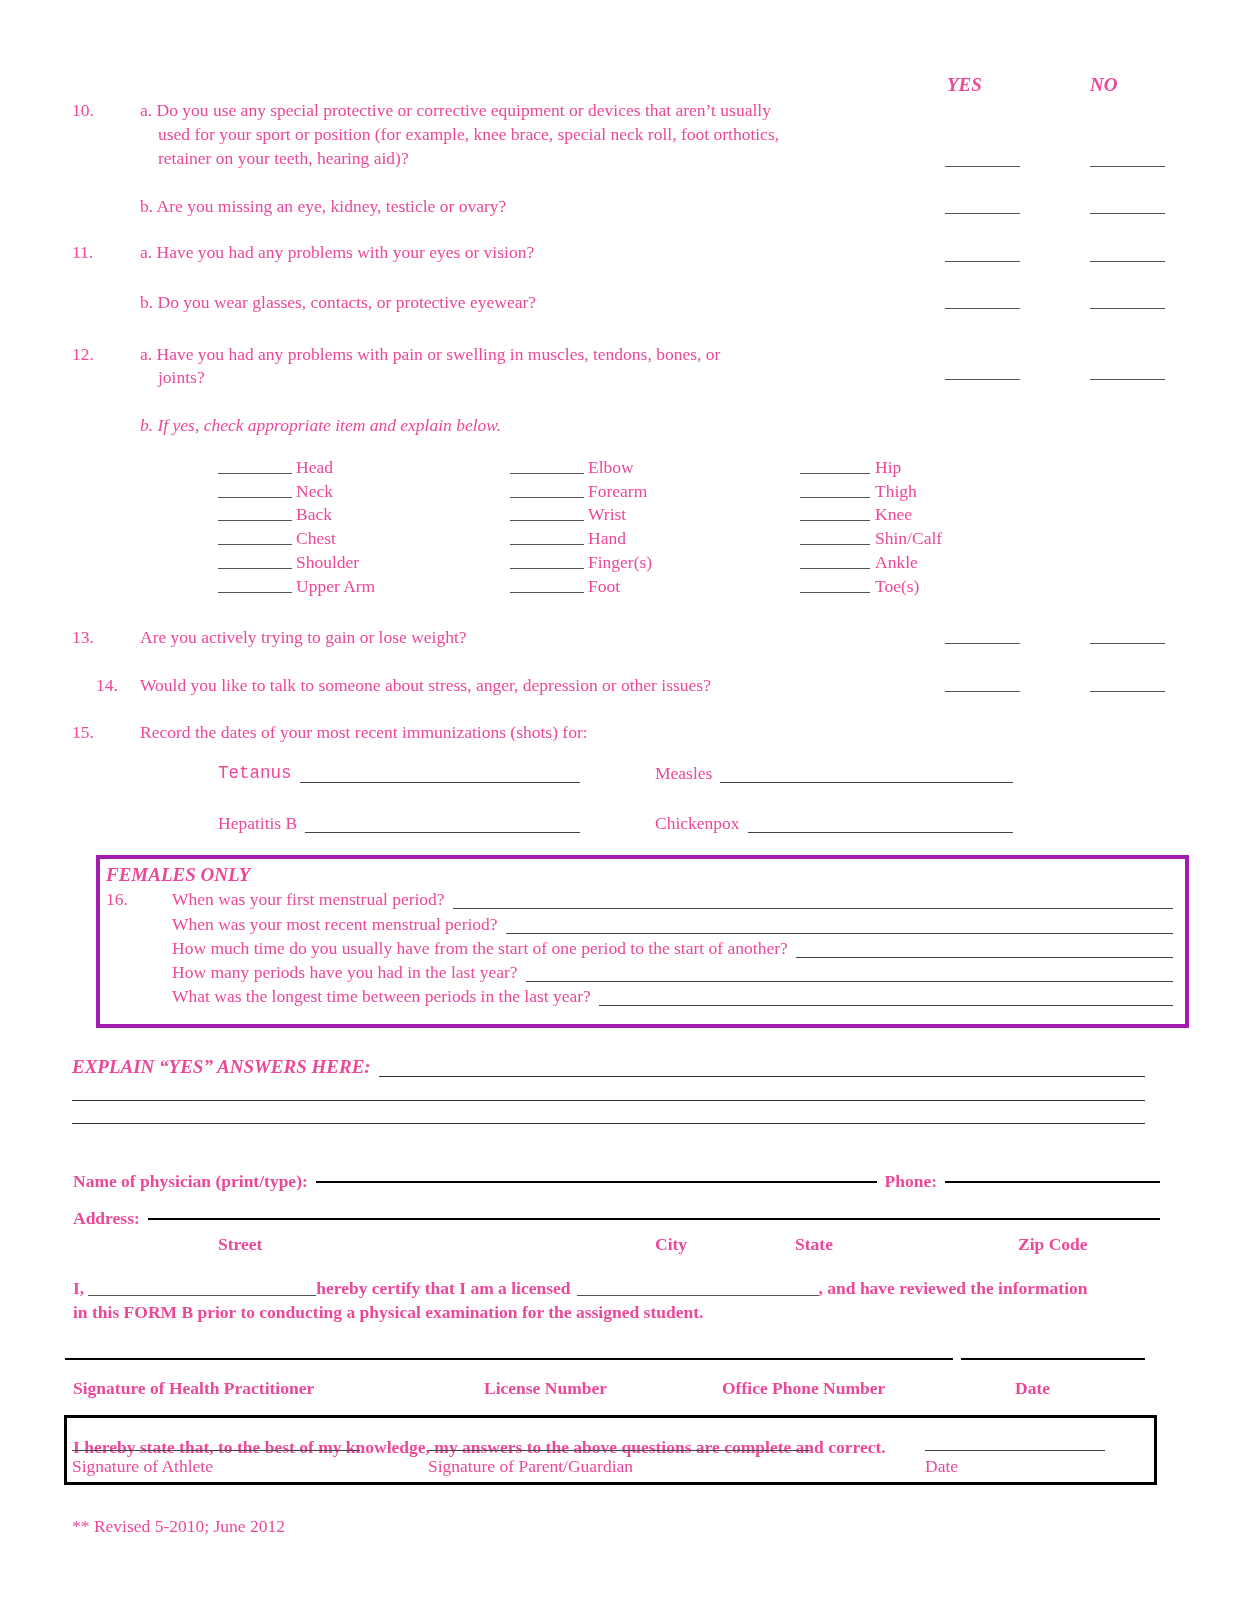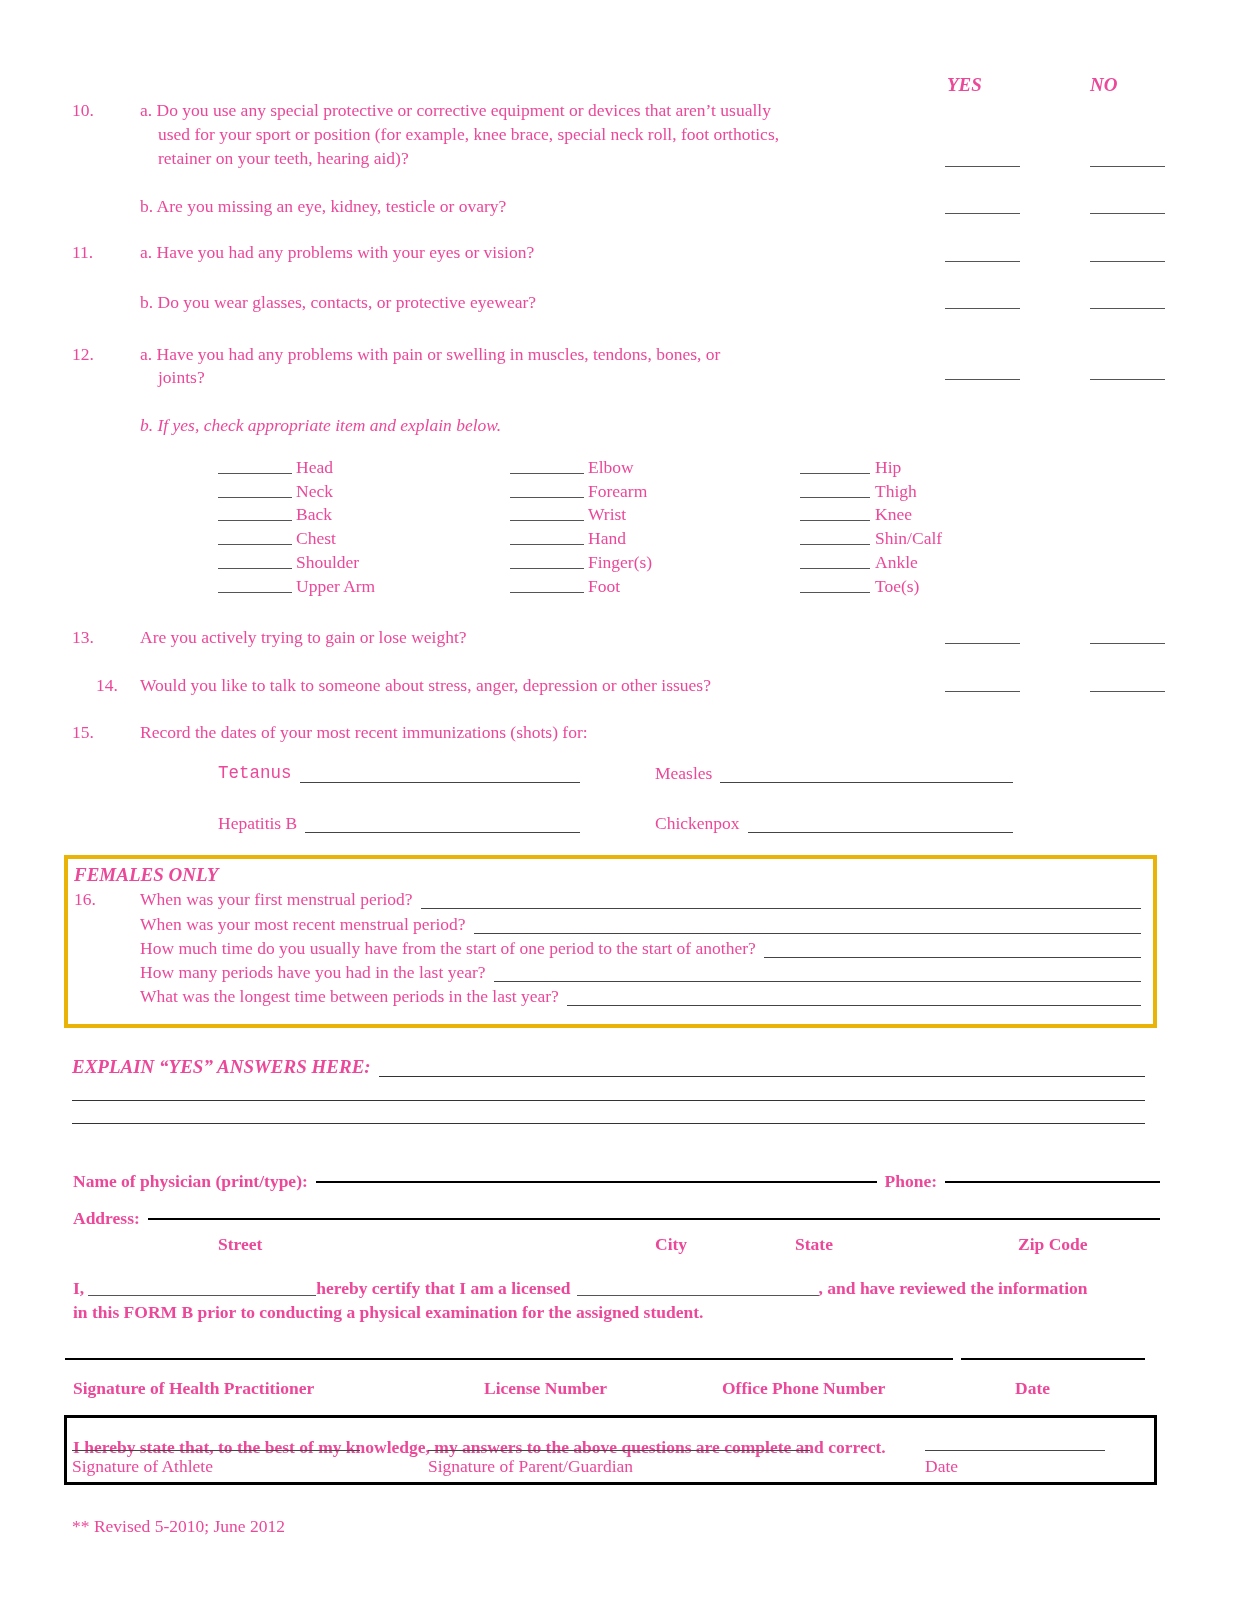--- a/index.html
+++ b/index.html
@@ -8,21 +8,21 @@
   .t{position:absolute;white-space:nowrap;line-height:20px;}
   .b{font-weight:bold;margin-top:8px;}
   .i{font-style:italic;}
   .hdr{font-weight:bold;font-style:italic;font-size:19px;}
   .ln{position:absolute;height:0;border-bottom:1.5px solid #555;}
   .lnk{position:absolute;height:0;border-bottom:2px solid #000;}
   .flexrow{position:absolute;display:flex;align-items:stretch;white-space:nowrap;line-height:20px;height:20px;}
   .fill{flex:1;border-bottom:1.5px solid #444;margin-left:8px;}
   .fillk{flex:1;border-bottom:2px solid #000;margin-left:8px;}
   .blank{display:inline-block;border-bottom:1.5px solid #555;height:17px;}
-  .obox{position:absolute;border:4px solid #eab308;background:#fff;}
+  .obox{position:absolute;border:4px solid #a21caf;background:#fff;margin-left:32px;}
   .obox2{position:absolute;border:3px solid #000;background:#fff;}
 </style>
 </head>
 <body>
 
 <div class="page">
 
   <div class="t hdr" style="left:947px;top:75px;">YES</div>
   <div class="t hdr" style="left:1090px;top:75px;">NO</div>
 

